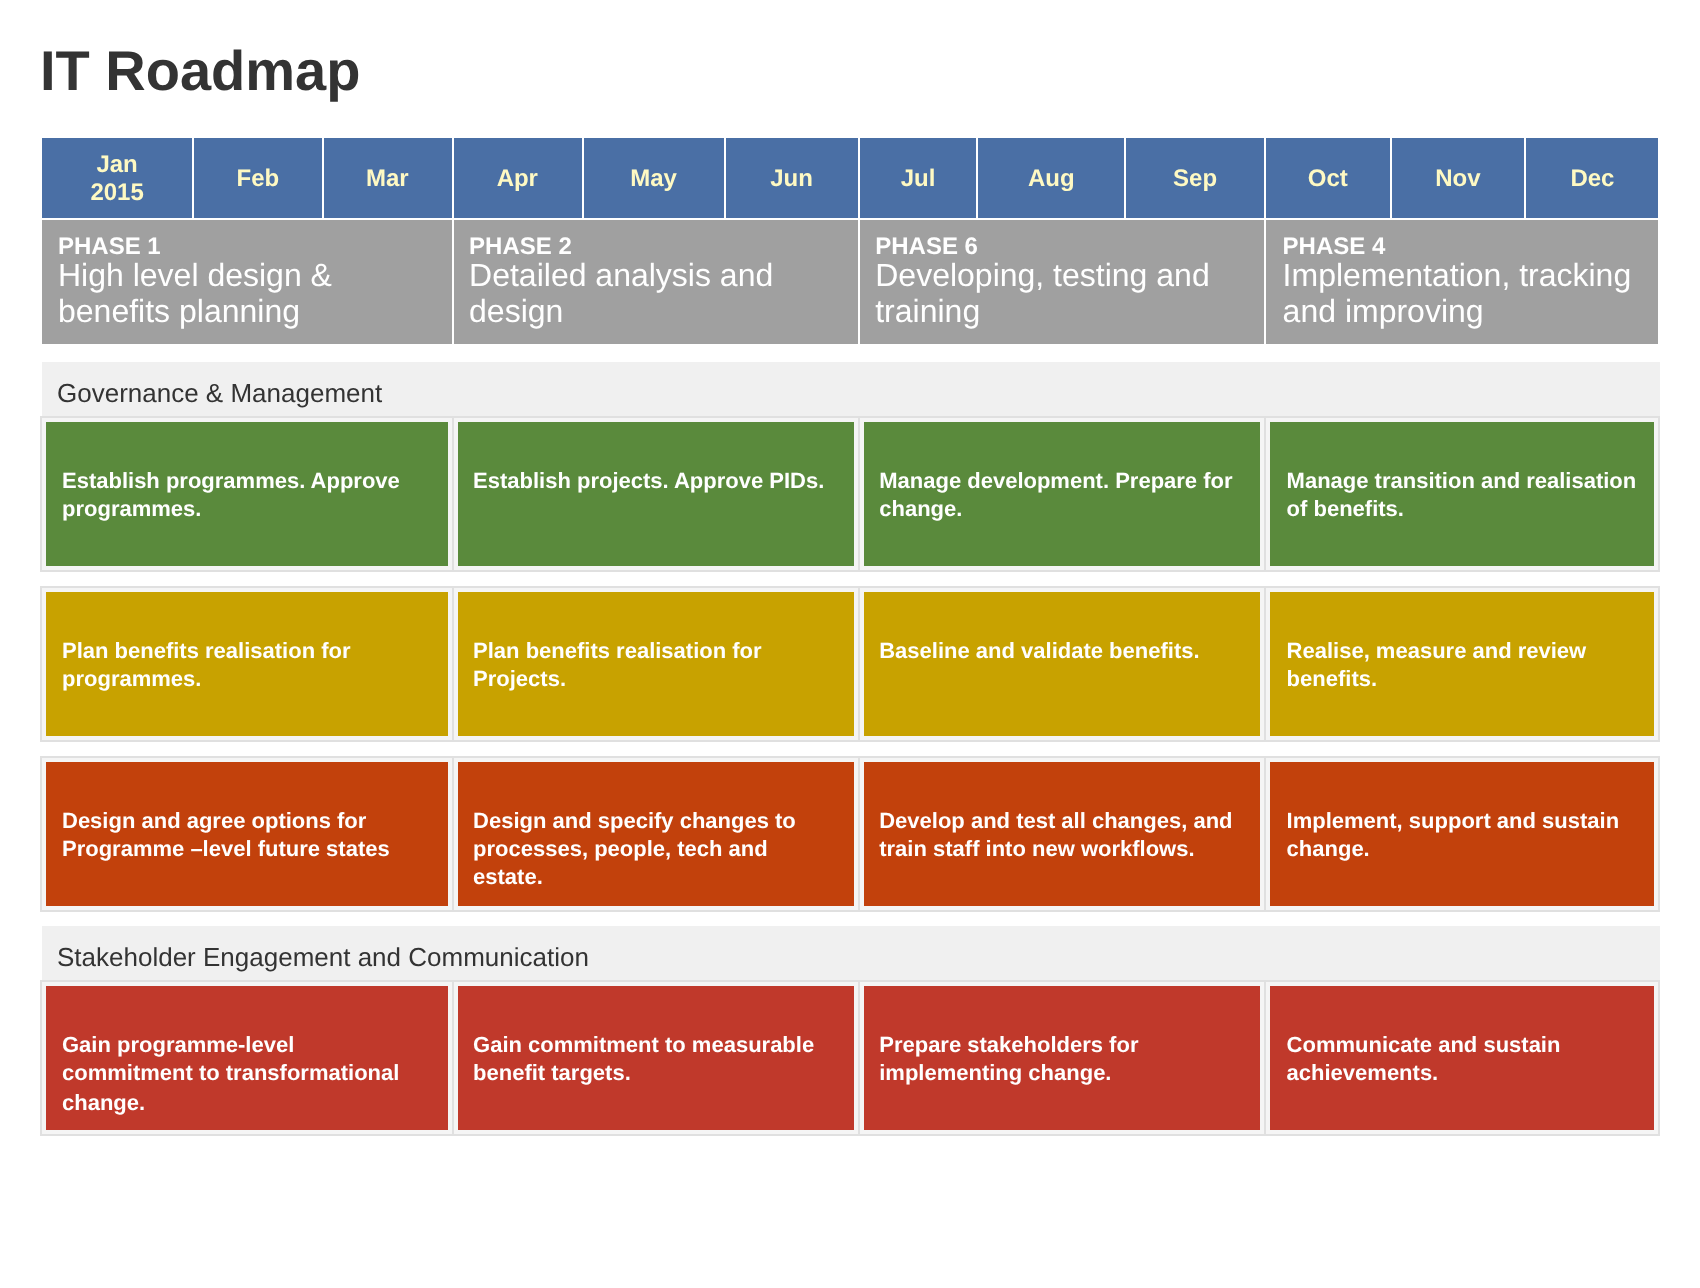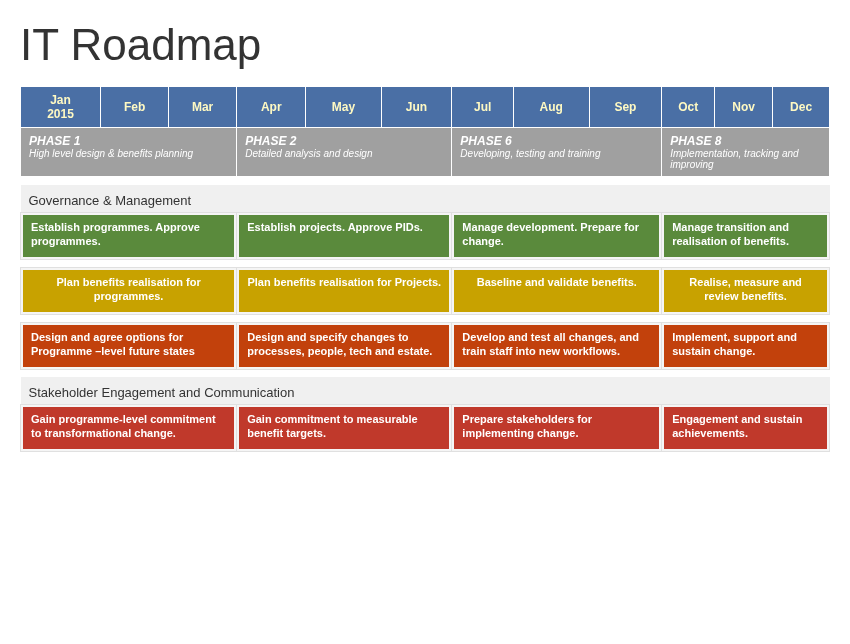--- a/index.html
+++ b/index.html
@@ -1,18 +1,18 @@
 <!DOCTYPE html>
 <html><head>
   <meta charset="utf-8">
   <style>
     * { box-sizing: border-box; margin: 0; padding: 0; }
     body { font-family: Arial, sans-serif; background: #fff; width: 850px; min-height: 644px; padding: 20px; }
     
-    h1 { font-size: 44px; font-weight: normal; color: #333; margin-bottom: 16px; }
+    h1 { font-size: 28px; font-weight: bold; color: #333; margin-bottom: 16px; }
     
     .roadmap-table { width: 100%; border-collapse: collapse; }
     
     
     .header-row th {
       background: #4a6fa5;
       color: #fef9c3;
       font-size: 12px;
       font-weight: bold;
       text-align: center;
@@ -21,59 +21,58 @@
     }
     
     
     .phase-cell {
       background: #a0a0a0;
       color: #fff;
       font-size: 11px;
       padding: 6px 8px;
       vertical-align: top;
       border: 1px solid #fff;
-      font-style: italic;
     }
     .phase-cell .phase-title { font-weight: bold; font-size: 12px; }
-    .phase-cell .phase-desc { font-size: 10px; }
+    .phase-cell .phase-desc { font-size: 16px; }
     
     
     .section-header-row td {
       background: #f0f0f0;
       font-weight: normal;
       font-size: 13px;
       color: #333;
       padding: 8px 8px 4px 8px;
       border: none;
     }
     
     
     .activity-row td {
       background: #f5f5f5;
       padding: 2px;
       border: 1px solid #e0e0e0;
       vertical-align: top;
     }
     
     .activity-cell {
-      padding: 5px 8px;
+      padding: 23px 8px;
       font-size: 11px;
       color: #fff;
       font-weight: bold;
       line-height: 1.3;
-      height: 42px;
+      height: 72px;
       vertical-align: top;
     }
     
     
     .spacer-row td { height: 8px; background: #fff; border: none; }
     
     
     .green { background-color: #5a8a3c; }
-    .yellow { background-color: #c8a200; text-align: center; }
+    .yellow { background-color: #c8a200; }
     .blue { background-color: #c2410c; }
     .red { background-color: #c0392b; }
   </style>
 </head>
 <body>
 
 <h1>IT Roadmap</h1>
 
 <table class="roadmap-table">
 
@@ -102,21 +101,21 @@
       </td>
       <td class="phase-cell" colspan="3">
         <div class="phase-title">PHASE 2</div>
         <div class="phase-desc">Detailed analysis and design</div>
       </td>
       <td class="phase-cell" colspan="3">
         <div class="phase-title">PHASE 6</div>
         <div class="phase-desc">Developing, testing and training</div>
       </td>
       <td class="phase-cell" colspan="3">
-        <div class="phase-title">PHASE 8</div>
+        <div class="phase-title">PHASE 4</div>
         <div class="phase-desc">Implementation, tracking and improving</div>
       </td>
     </tr>
 
     <tr class="spacer-row">
         <td colspan="12"></td>
       </tr>
 
     <tr class="section-header-row">
       <td colspan="12">Governance &amp; Management</td>
@@ -189,17 +188,17 @@
       <td colspan="3">
         <div class="activity-cell red">Gain programme-level commitment to transformational change.</div>
       </td>
       <td colspan="3">
         <div class="activity-cell red">Gain commitment to measurable benefit targets.</div>
       </td>
       <td colspan="3">
         <div class="activity-cell red">Prepare stakeholders for implementing change.</div>
       </td>
       <td colspan="3">
-        <div class="activity-cell red">Engagement and sustain achievements.</div>
+        <div class="activity-cell red">Communicate and sustain achievements.</div>
       </td>
     </tr>
   </tbody>
 </table>
 
 </body></html>

